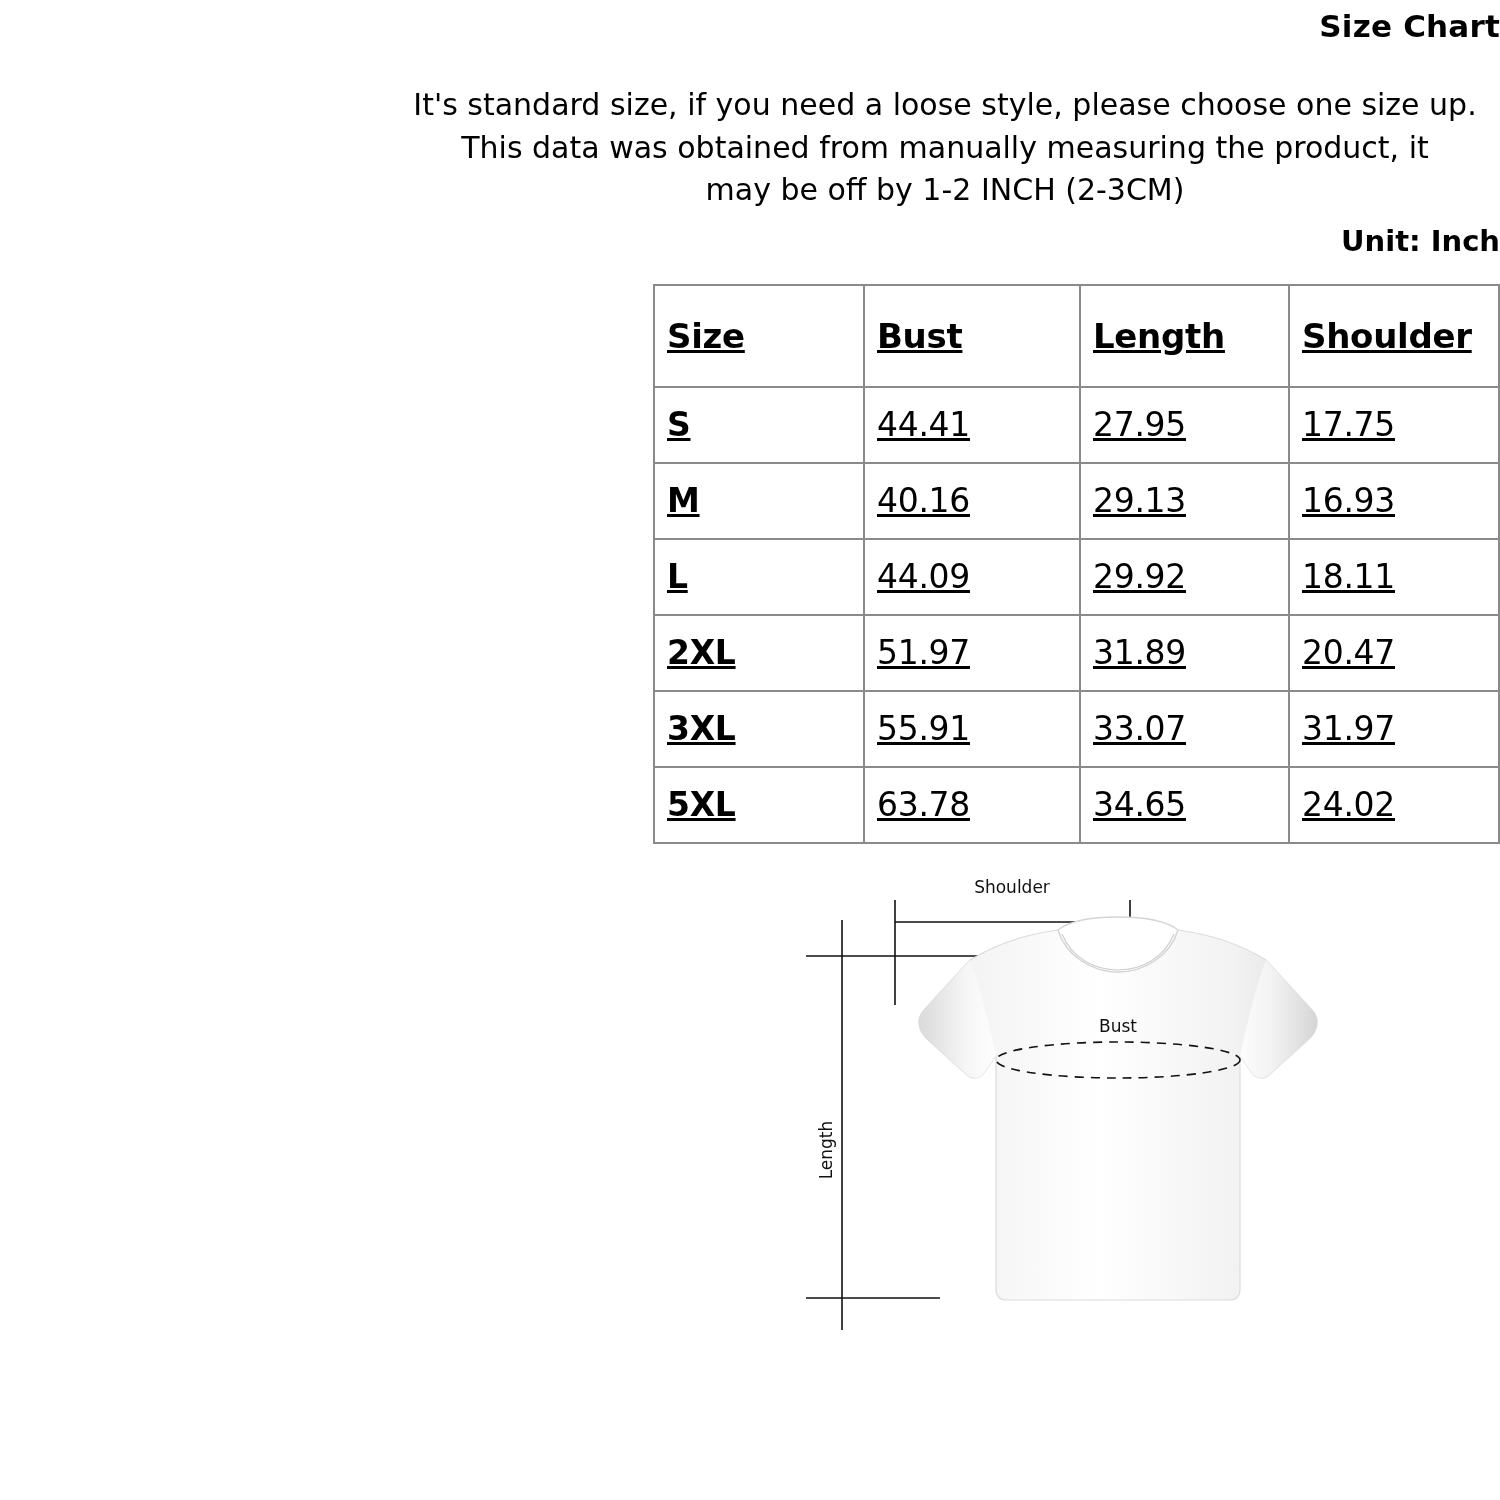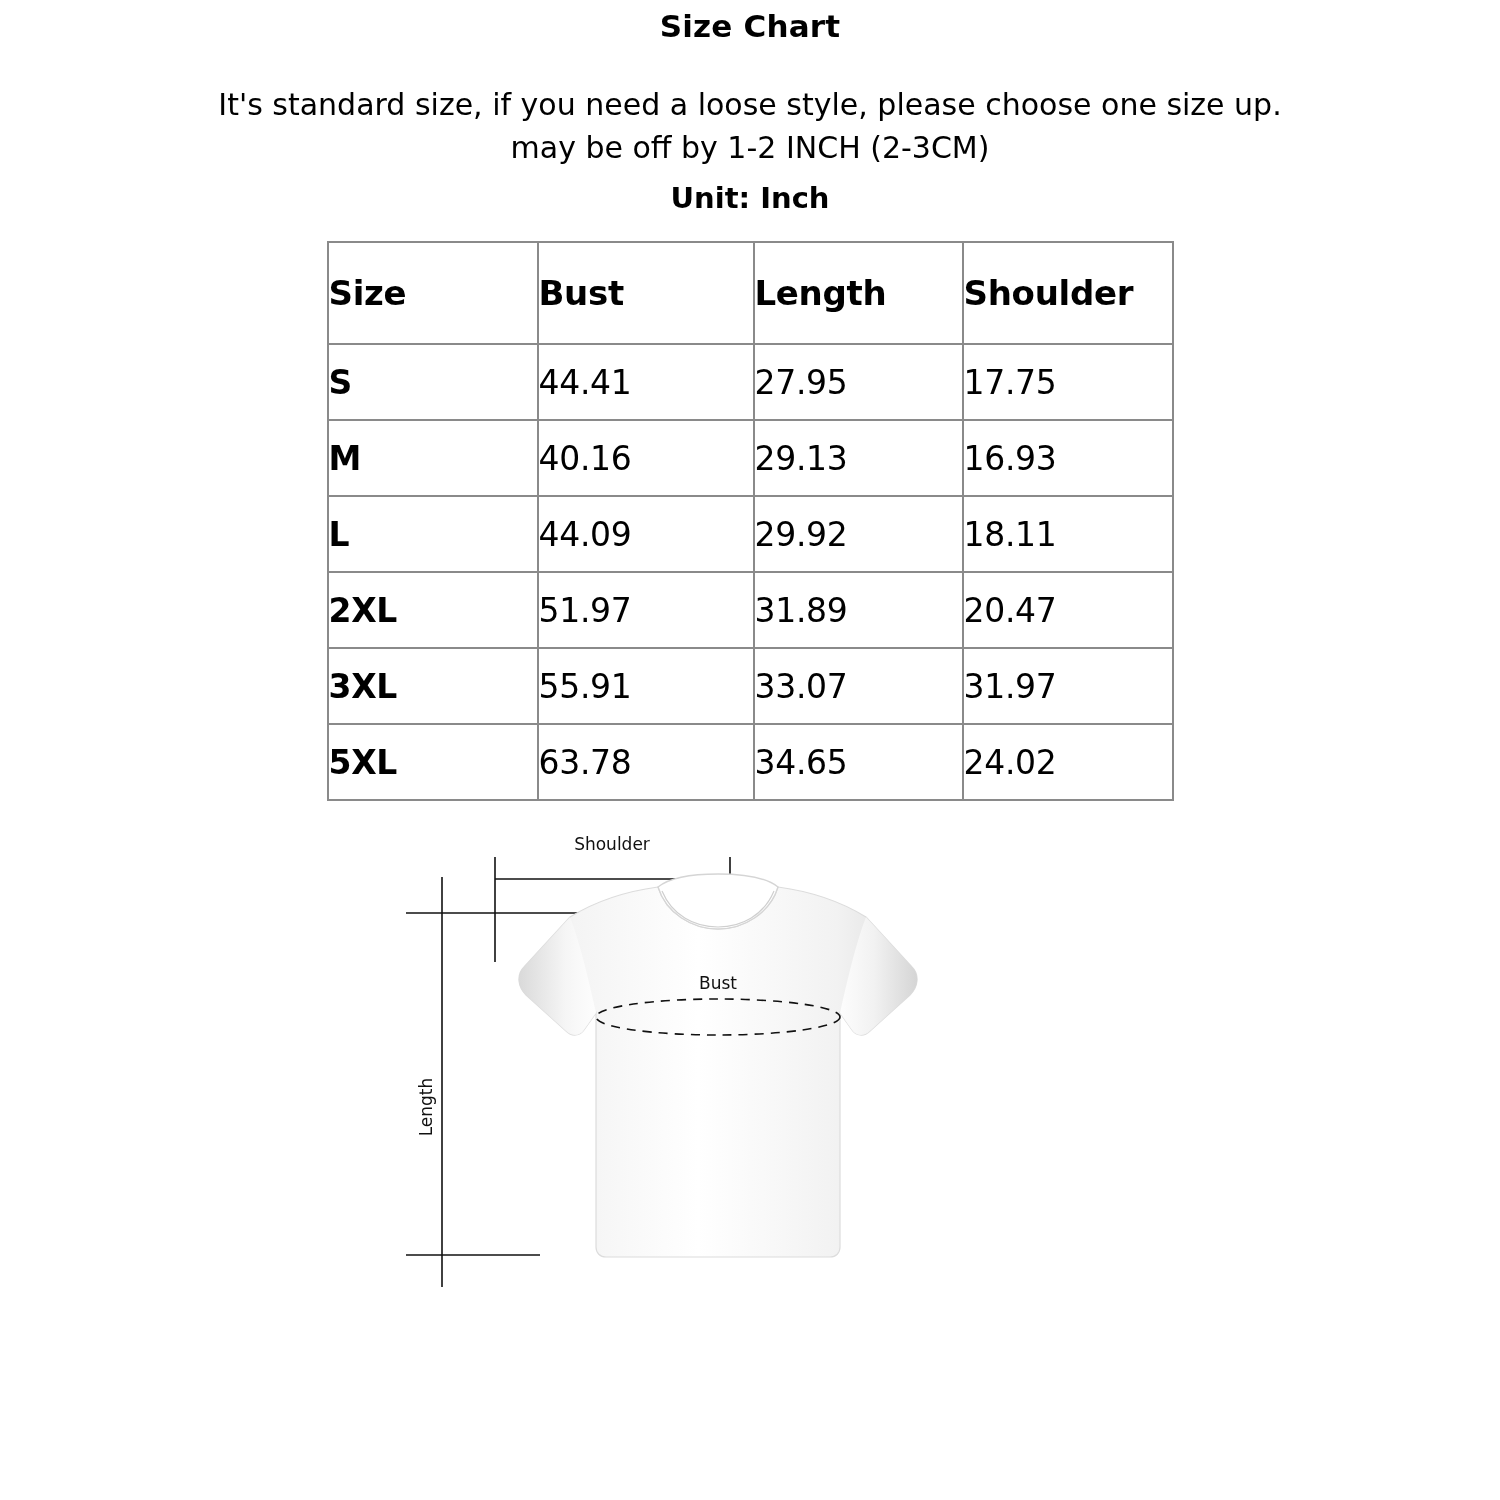--- a/index.html
+++ b/index.html
@@ -14,21 +14,21 @@
     color: #000000;
     position: relative;
     overflow: hidden;
   }
   .page {
     width: 1500px;
     height: 1500px;
     box-sizing: border-box;
     display: flex;
     flex-direction: column;
-    align-items: center;
+    align-items: flex-end;
   }
   .title {
     font-size: 31px;
     font-weight: bold;
     margin-top: 8px;
     letter-spacing: 0.2px;
   }
   .intro {
     margin-top: 40px;
     font-size: 30px;
@@ -44,23 +44,24 @@
   table.size-table {
     margin-top: 26px;
     border-collapse: collapse;
     width: 845px;
     table-layout: fixed;
   }
   table.size-table th,
   table.size-table td {
     border: 2px solid #8a8a8a;
     text-align: left;
-    padding: 6px 0 6px 0;
+    padding: 6px 0 6px 12px;
     height: 62px;
     vertical-align: middle;
+    text-decoration: underline;
   }
   table.size-table th {
     font-size: 34px;
     font-weight: bold;
     height: 88px;
     letter-spacing: -0.3px;
   }
   table.size-table td.size-cell {
     font-size: 33px;
     font-weight: bold;
@@ -86,20 +87,21 @@
 </style>
 </head>
 <body>
 
 <div class="page">
 
   <div class="title">Size Chart</div>
 
   <div class="intro">
     <div>It's standard size, if you need a loose style, please choose one size up.</div>
+    <div>This data was obtained from manually measuring the product, it</div>
     <div>may be off by 1-2 INCH (2-3CM)</div>
   </div>
 
   <div class="unit">Unit: Inch</div>
 
   <table class="size-table">
     <colgroup>
       <col class="c0">
         <col class="c1">
         <col class="c2">

